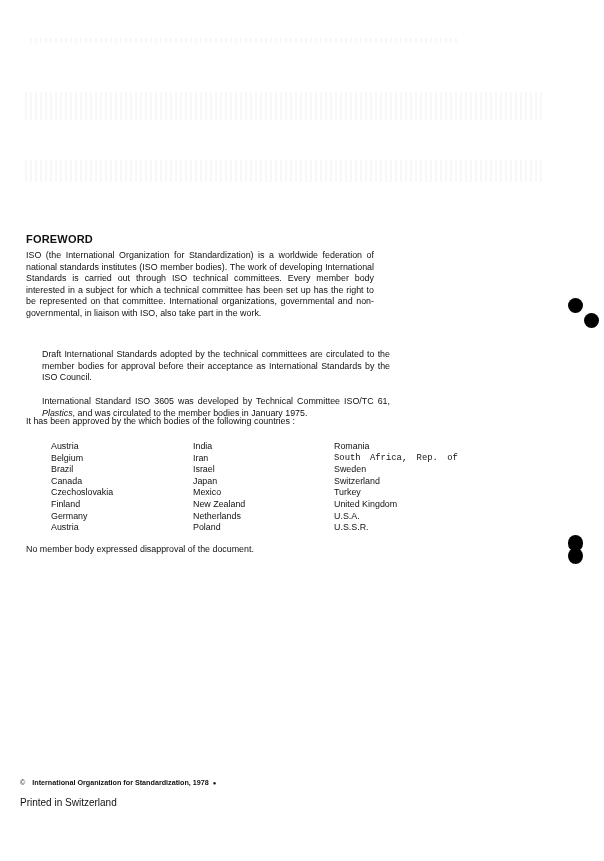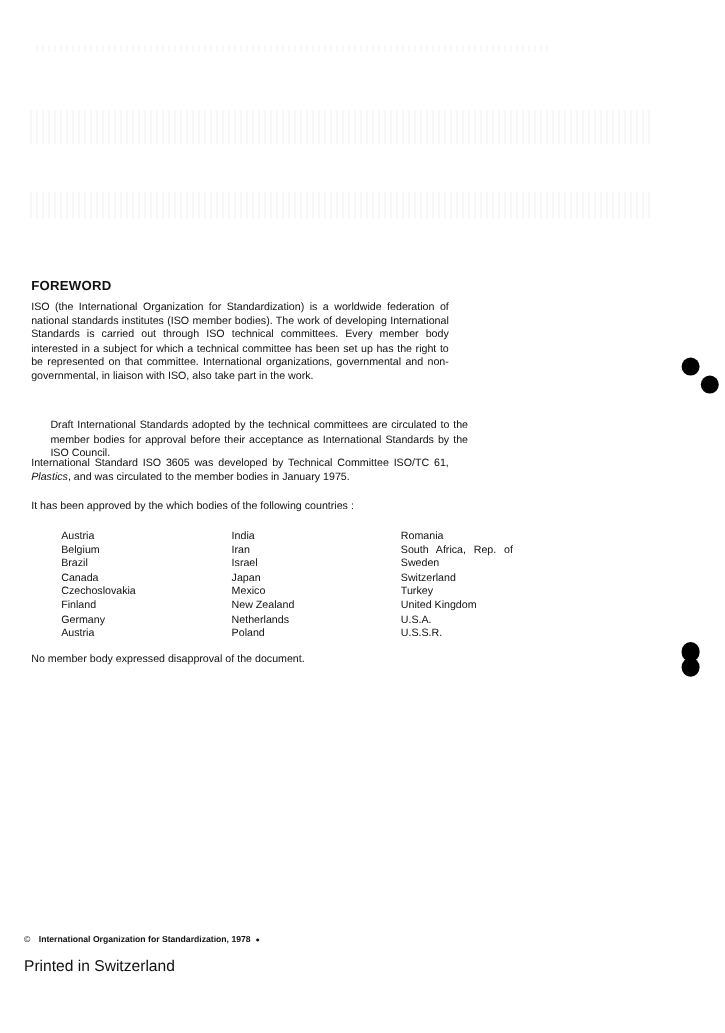--- a/index.html
+++ b/index.html
@@ -46,37 +46,37 @@
       position: absolute;
       left: 51px;
       top: 441px;
       display: grid;
       grid-template-columns: 112px 111px 110px;
       font-size: 8.9px;
       line-height: 11.6px;
       gap: 30px;
     }
     .col div { white-space: nowrap; }
-    .col3 div.spread { word-spacing: 4px; }
+    .col3 div.spread { word-spacing: 4px; font-family: Liberation Mono, monospace; }
     #p5 { top: 544px; }
     .copyright {
       position: absolute;
       left: 20px;
       top: 778px;
       font-size: 7.2px;
       font-weight: bold;
       white-space: nowrap;
     }
     .copyright .sym { margin-right: 7px; font-weight: normal; }
     .copyright .dot { margin-left: 4px; font-size: 6px; }
     .printed {
       position: absolute;
       left: 20px;
       top: 797px;
-      font-size: 13px;
+      font-size: 10px;
     }
     .punch {
       position: absolute;
       background: #000;
       border-radius: 50%;
     }
     #punch1 { left: 568px; top: 298px; width: 15px; height: 15px; }
     #punch2 { left: 584px; top: 313px; width: 15px; height: 15px; }
     #punch3 { left: 568px; top: 535px; width: 15px; height: 16px; border-radius: 50% 50% 45% 45%; }
     #punch4 { left: 568px; top: 548px; width: 15px; height: 16px; }
@@ -87,21 +87,21 @@
 <div class="noise" style="left:30px;top:38px;width:430px;height:5px;"></div>
 <div class="noise" style="left:25px;top:92px;width:520px;height:28px;"></div>
 <div class="noise" style="left:25px;top:160px;width:520px;height:22px;"></div>
 
 <div class="heading">FOREWORD</div>
 
 <p class="para" id="p1" style="margin:0">ISO (the International Organization for Standardization) is a worldwide federation of national standards institutes (ISO member bodies). The work of developing International Standards is carried out through ISO technical committees. Every member body interested in a subject for which a technical committee has been set up has the right to be represented on that committee. International organizations, governmental and non-governmental, in liaison with ISO, also take part in the work.</p>
 
 <p class="para" id="p2" style="margin:16px">Draft International Standards adopted by the technical committees are circulated to the member bodies for approval before their acceptance as International Standards by the ISO Council.</p>
 
-<p class="para" id="p3" style="margin:0"><span>International Standard ISO 3605 was developed by Technical Committee ISO/TC 61, </span><em>Plastics</em><span>, and was circulated to the member bodies in January 1975.</span></p>
+<p class="para" id="p3" style="margin:16px"><span>International Standard ISO 3605 was developed by Technical Committee ISO/TC 61, </span><em>Plastics</em><span>, and was circulated to the member bodies in January 1975.</span></p>
 
 <p class="para" id="p4" style="margin:0">It has been approved by the which bodies of the following countries :</p>
 
 <div class="countries">
   <div class="col col1">
     <div>Austria</div>
     <div>Belgium</div>
     <div>Brazil</div>
     <div>Canada</div>
     <div>Czechoslovakia</div>

